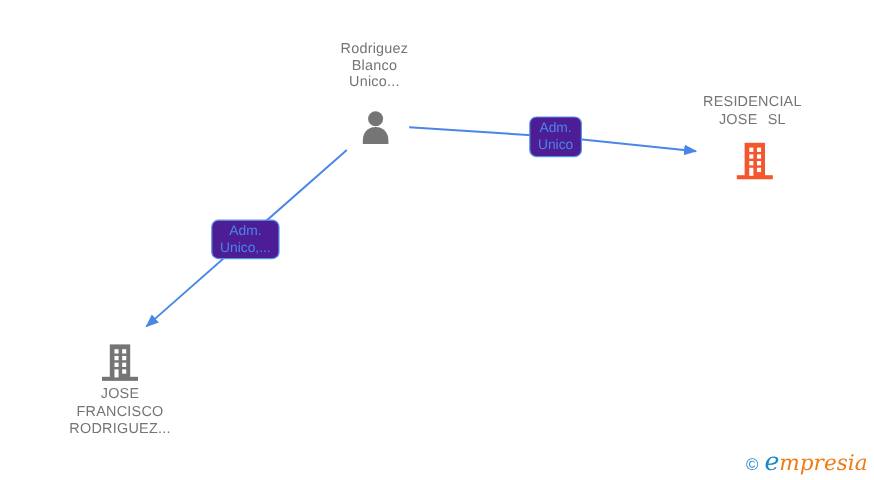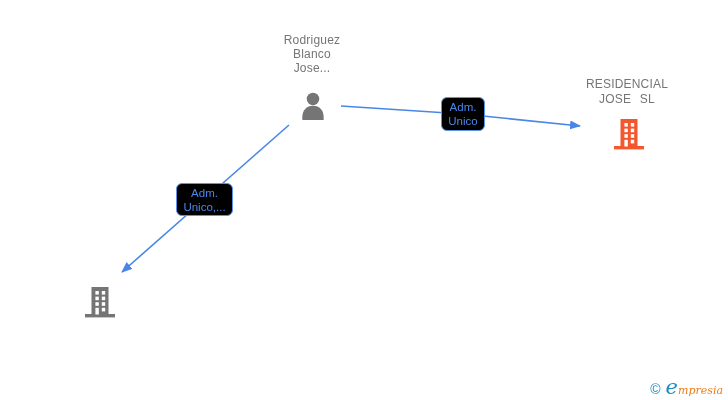--- a/index.html
+++ b/index.html
@@ -11,21 +11,21 @@
     white-space:pre-wrap;
     text-align:center;
     color:#757575;
     font-size:12px;
     line-height:14px;
     letter-spacing:0.2px;
   }
   .company-label{word-spacing:5px;line-height:14.5px;}
   .edge-label{
     position:absolute;z-index:3;
-    background:#000000;
+    background:#4c1d95;
     border:1.5px solid #5b93e8;
     border-radius:6px;
     color:#4a86e8;
     font-size:11.5px;
     line-height:14px;
     text-align:center;
     white-space:pre-wrap;
     display:flex;align-items:center;justify-content:center;
     box-sizing:border-box;
     cursor:pointer;
@@ -38,42 +38,42 @@
     position:absolute;right:5px;bottom:3px;z-index:2;
     display:flex;align-items:baseline;
   }
   #brand .copy{color:#1d8ac4;font-size:14px;margin-right:5px;}
   #brand .brand-e{
     font-family:"DejaVu Serif",serif;font-style:italic;
     color:#1d8ac4;font-size:21px;line-height:20px;
   }
   #brand .brand-rest{
     font-family:"DejaVu Serif",serif;font-style:italic;
-    color:#ee7d17;font-size:11px;
+    color:#ee7d17;font-size:18px;
   }
 </style>
 </head>
 <body>
 
 <div id="canvas">
 
   <svg id="edges-svg" width="728" height="400" viewBox="0 0 728 400">
     <defs>
       <marker id="arrowhead" markerUnits="userSpaceOnUse" markerWidth="12" markerHeight="10" refX="10" refY="4.5" orient="auto">
         <path d="M0,0 L11,4.5 L0,9 Z" fill="#4a86e8"></path>
       </marker>
     </defs>
     <polyline points="341,106 463,114 580,126" fill="none" stroke="#4a86e8" stroke-width="1.6" marker-end="url(#arrowhead)"></polyline>
     <polyline points="289,125 206,198 122,272" fill="none" stroke="#4a86e8" stroke-width="1.6" marker-end="url(#arrowhead)"></polyline>
   </svg>
 
   <div class="node" style="left:256px;top:33px;width:112px;">
     <div class="node-label">Rodriguez
 Blanco
-Jose...</div>
+Unico...</div>
   </div>
   <div class="node icon-wrap person-icon" style="left:297px;top:89px;">
     <span>
       <svg width="32" height="34" viewBox="0 0 24 25">
         <circle cx="12" cy="7.2" r="4.7"></circle>
         <path d="M12 12.4c-4.9 0-8 3.4-8 8.6v2h16v-2c0-5.2-3.1-8.6-8-8.6z"></path>
       </svg>
     </span>
   </div>
 
@@ -111,20 +111,25 @@
           <rect x="13.4" y="13.6" width="3.4" height="3.6"></rect>
           <rect x="19.8" y="13.6" width="3.4" height="3.6"></rect>
           <rect x="13.4" y="19.2" width="3.4" height="3.6"></rect>
           <rect x="19.8" y="19.2" width="3.4" height="3.6"></rect>
           <rect x="13.4" y="24.8" width="3.4" height="6.7"></rect>
           <rect x="19.8" y="24.8" width="3.4" height="3.6"></rect>
         </g>
       </svg>
     </span>
   </div>
+  <div class="node" style="left:25px;top:321px;width:150px;">
+    <div class="node-label company-label">JOSE
+FRANCISCO
+RODRIGUEZ...</div>
+  </div>
 
   <div class="edge-label" style="left:441px;top:97px;width:44px;height:34px;">Adm.
 Unico</div>
   <div class="edge-label" style="left:176px;top:183px;width:57px;height:33px;">Adm.
 Unico,...</div>
 
   <div id="brand">
     <span class="copy">©</span>
     <span class="brand-e">e</span>
     <span class="brand-rest">mpresia</span>

